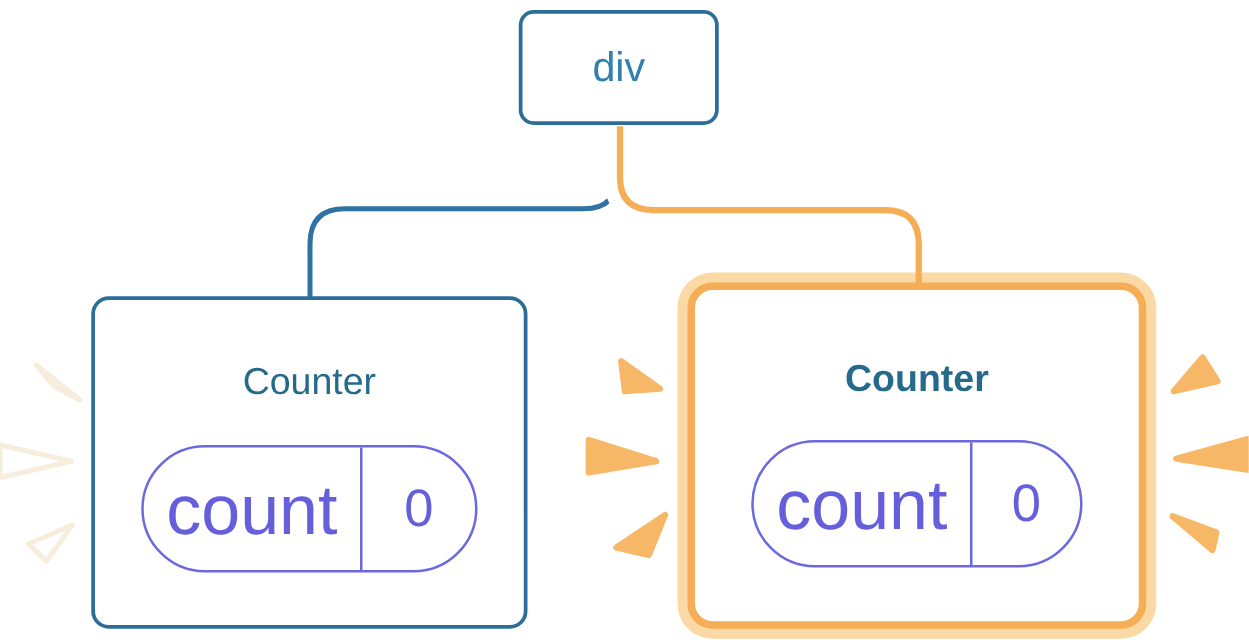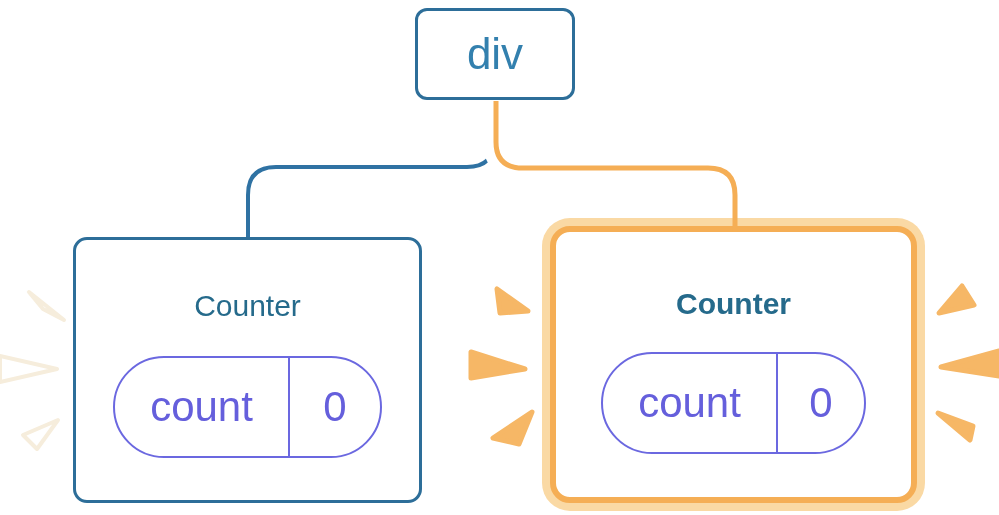--- a/index.html
+++ b/index.html
@@ -18,21 +18,21 @@
   .node-div{
     position:absolute;z-index:2;
     left:415px;top:8px;width:160px;height:92px;
     box-sizing:border-box;
     background:#fff;
     border:3px solid var(--node-border-blue);
     border-radius:12px;
     display:flex;align-items:center;justify-content:center;
   }
   .node-label{
-    font-size:44px;font-weight:500;
+    font-size:33px;font-weight:500;
     color:var(--node-label-blue);
   }
 
   
   .card-left{
     position:absolute;z-index:2;
     left:73px;top:237px;width:349px;height:266px;
     box-sizing:border-box;
     background:#fff;
     border:3px solid var(--node-border-blue);
@@ -73,21 +73,21 @@
     border:2px solid var(--pill-purple);
     border-radius:51px;
     display:flex;align-items:stretch;
     background:#fff;
   }
   .card-right-inner .pill{width:265px;margin-top:28px;}
   .pill-key{
     flex:0 0 173px;
     border-right:2px solid var(--pill-purple);
     display:flex;align-items:center;justify-content:center;
-    font-size:42px;color:var(--pill-text-purple);
+    font-size:56px;color:var(--pill-text-purple);
   }
   .pill-val{
     flex:1;
     display:flex;align-items:center;justify-content:center;
     font-size:42px;color:var(--pill-text-purple);
   }
 </style>
 </head>
 <body>
 

